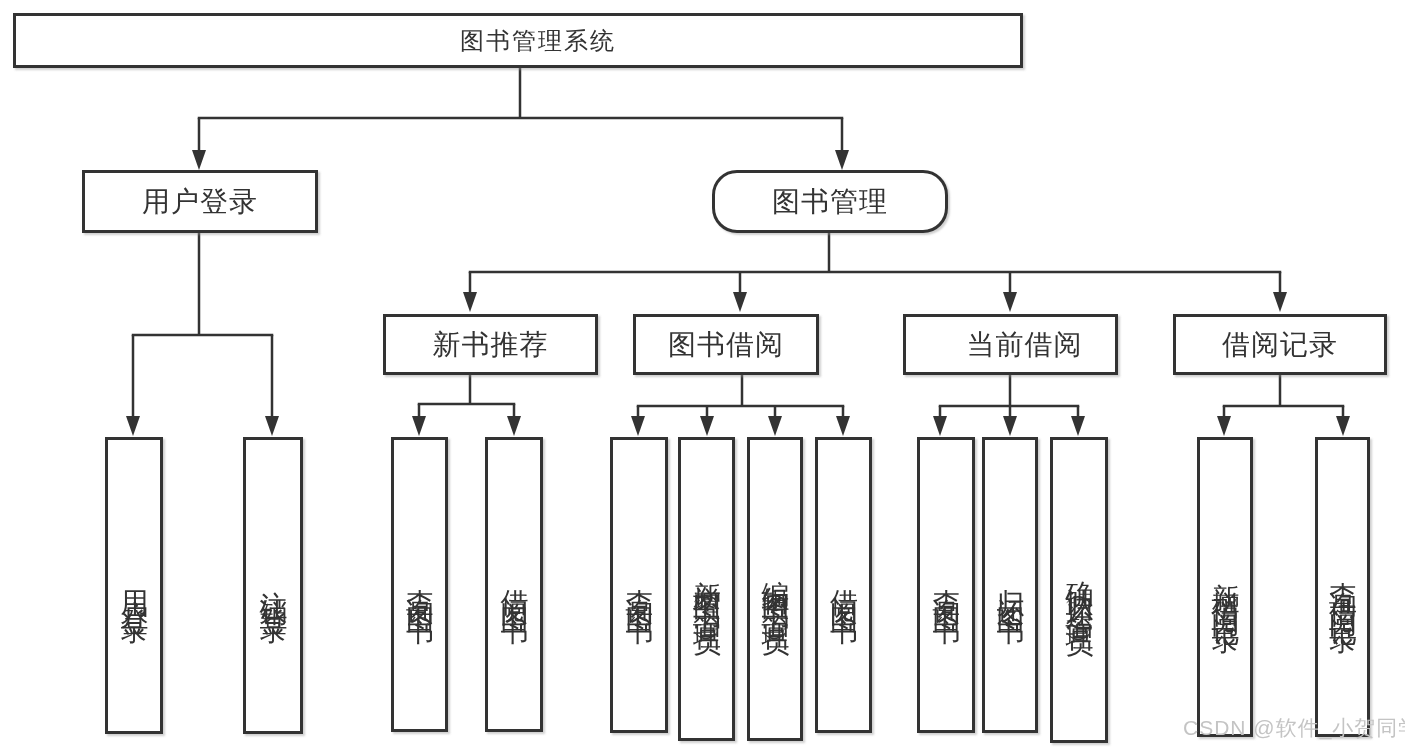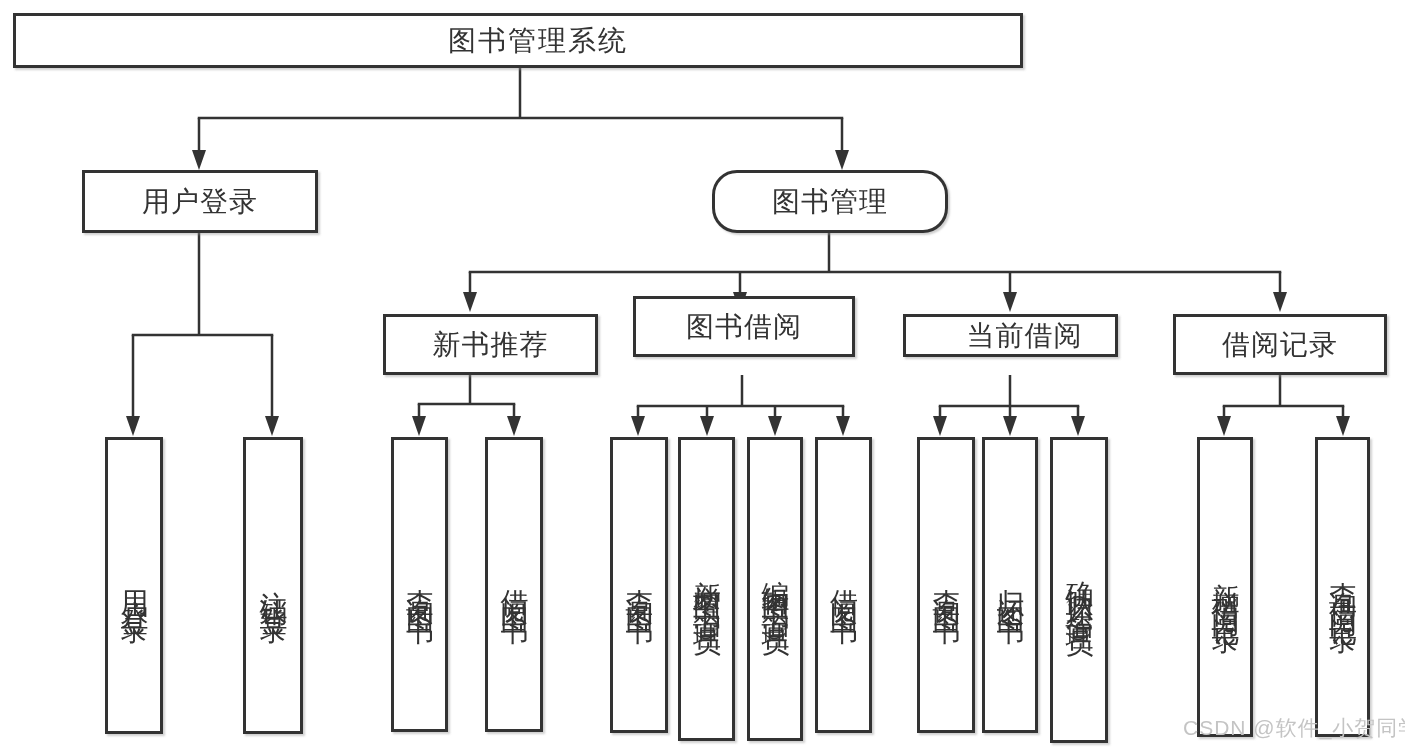--- a/index.html
+++ b/index.html
@@ -35,21 +35,21 @@
   }
   .node .lbl {
     white-space: nowrap;
     font-size: 28px;
     color: #333333;
   }
   .node.h-node .lbl {
     letter-spacing: 1px;
   }
   .node.root-node .lbl {
-    font-size: 28px;
+    font-size: 24px;
     letter-spacing: 2px;
     margin-left: 40px;
   }
   .node.v-node .lbl {
     writing-mode: vertical-rl;
     text-orientation: mixed;
     letter-spacing: 9px;
     line-height: 1;
   }
   .node.v-node.fit .lbl {
@@ -128,24 +128,24 @@
       </div>
       <div class="node h-node" style="left: 82px; top: 170px; width: 236px; height: 63px;">
         <span class="lbl">用户登录</span>
       </div>
       <div class="node h-node" style="left: 712px; top: 170px; width: 236px; height: 63px; border-radius: 25px;">
         <span class="lbl">图书管理</span>
       </div>
       <div class="node h-node" style="left: 363px; top: 314px; width: 215px; height: 61px; margin-left: 20px;">
         <span class="lbl">新书推荐</span>
       </div>
-      <div class="node h-node" style="left: 633px; top: 296px; width: 222px; height: 61px;">
+      <div class="node h-node" style="left: 633px; top: 314px; width: 186px; height: 61px;">
         <span class="lbl">图书借阅</span>
       </div>
-      <div class="node h-node" style="left: 903px; top: 314px; width: 215px; height: 43px; padding-left: 28px;">
+      <div class="node h-node" style="left: 903px; top: 314px; width: 215px; height: 61px; padding-left: 28px;">
         <span class="lbl">当前借阅</span>
       </div>
       <div class="node h-node" style="left: 1173px; top: 314px; width: 214px; height: 61px;">
         <span class="lbl">借阅记录</span>
       </div>
       <div class="node v-node" style="left: 105px; top: 437px; width: 58px; height: 297px;">
         <span class="lbl">用户登录</span>
       </div>
       <div class="node v-node" style="left: 243px; top: 437px; width: 60px; height: 297px;">
         <span class="lbl">注销登录</span>

